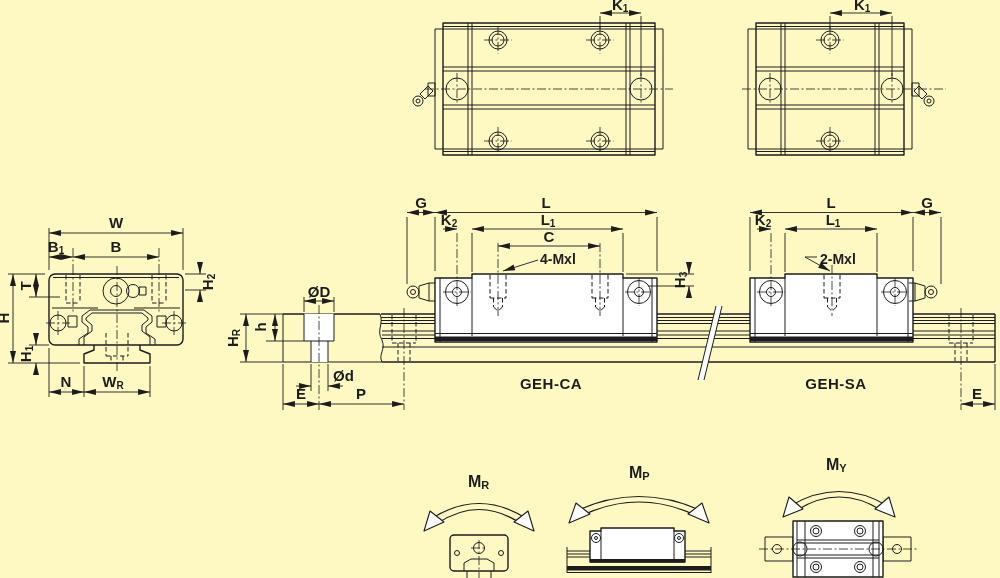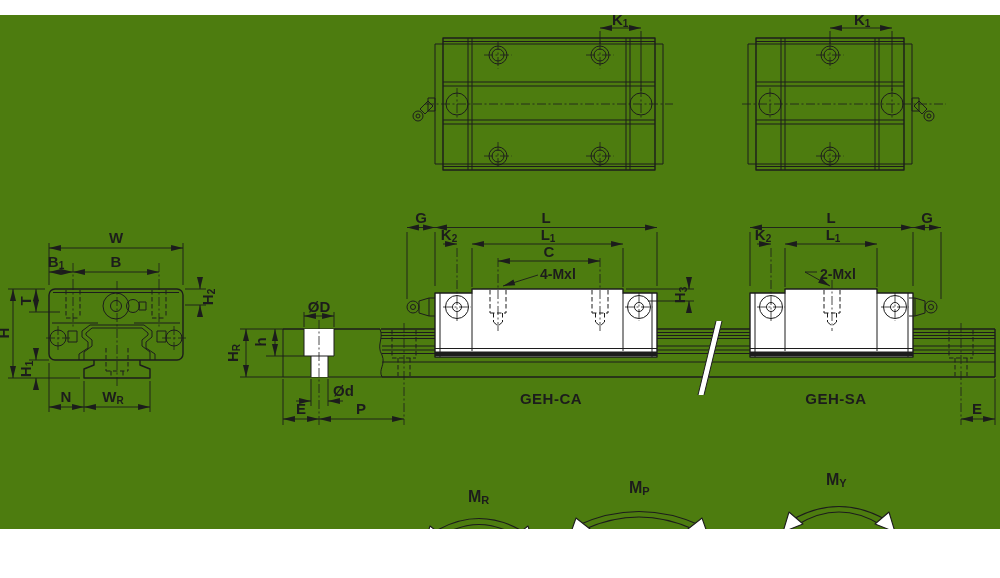--- a/index.html
+++ b/index.html
@@ -1,16 +1,16 @@
 <!DOCTYPE html>
 <html><head>
 <meta charset="utf-8">
 <style>
   html,body{margin:0;padding:0;background:#fff;}
-  #canvas{position:relative;width:1000px;height:514px;background:#4d7c0f;overflow:hidden;margin-top:15px;}
+  #canvas{position:relative;width:1000px;height:578px;background:#fef9c3;overflow:hidden;}
   svg{display:block;}
   svg text{fill:#1c1c1c;font-family:"Liberation Sans","DejaVu Sans",sans-serif;font-weight:bold;}
   .dimtext{font-size:15px;}
   .sub{font-size:10px;}
   .smalltext{font-size:14px;}
   .gehtext{font-size:15px;letter-spacing:.5px;}
   .momtext{font-size:16px;}
   .momsub{font-size:11px;}
   .ol{stroke:#1c1c1c;stroke-width:1.4;fill:none;stroke-linejoin:round;}
   .tl{stroke:#1c1c1c;stroke-width:1;fill:none;stroke-linejoin:round;}

